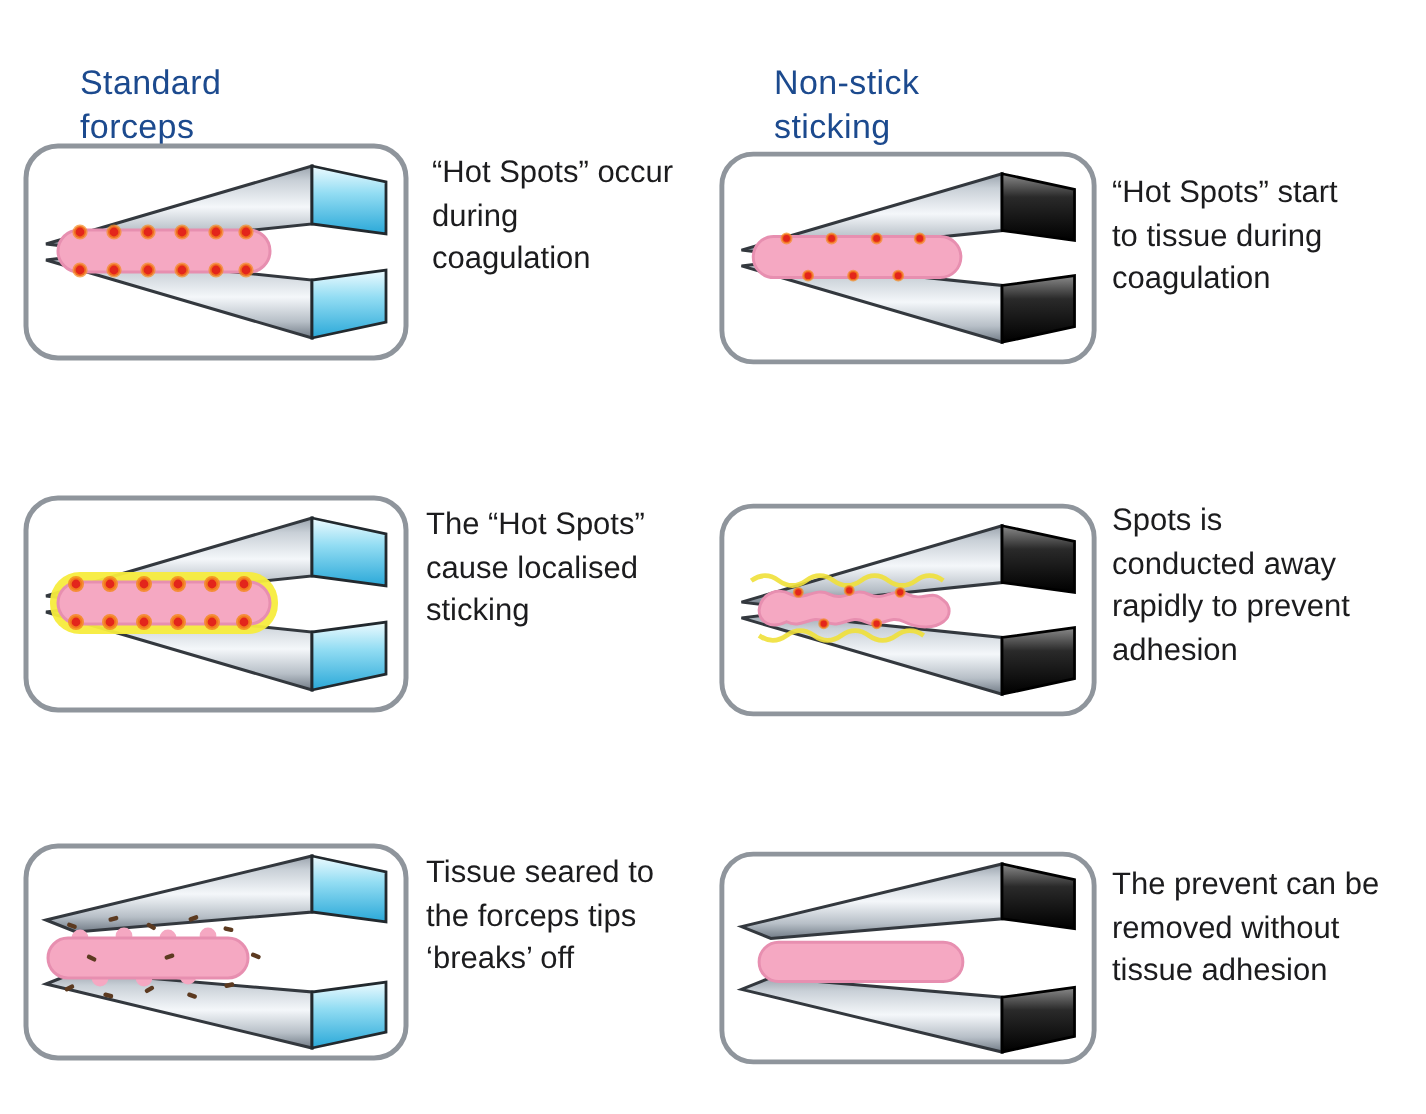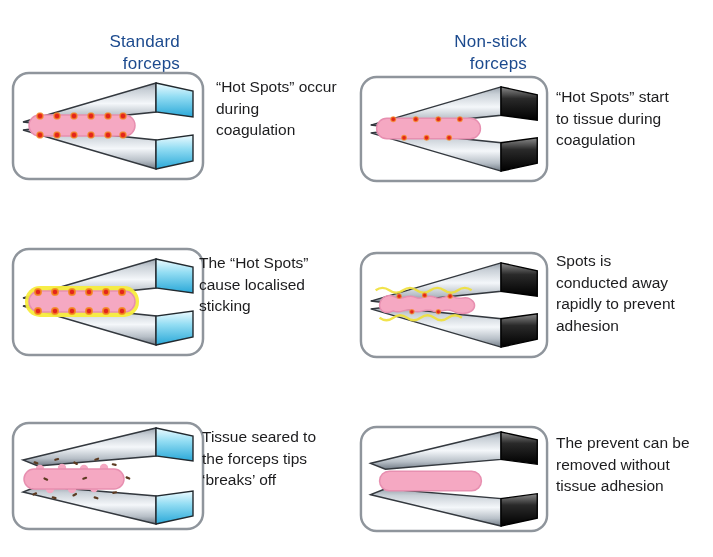--- a/index.html
+++ b/index.html
@@ -1,21 +1,21 @@
 <!DOCTYPE html>
 <html><head>
 <meta charset="utf-8">
 <style>
   html,body{margin:0;padding:0;}
   body{
     width:713px;height:557px;position:relative;background:#ffffff;
     font-family:"Liberation Sans", sans-serif;overflow:hidden;
   }
   .header{
-    position:absolute;width:140px;text-align:right;
+    position:absolute;width:140px;text-align:left;
     font-size:17px;line-height:22px;color:#1c4a8e;
     white-space:pre-line;letter-spacing:.2px;
   }
   .caption{
     position:absolute;font-size:15.5px;line-height:21.5px;color:#1c1c1e;
     white-space:pre-line;
   }
   .panel{position:absolute;}
 </style>
 </head>
@@ -39,21 +39,21 @@
       <stop offset="0" stop-color="#8a8a8a"></stop>
       <stop offset="0.35" stop-color="#2a2a2a"></stop>
       <stop offset="1" stop-color="#000000"></stop>
     </linearGradient>
   </defs>
 </svg>
 
 <div class="header" style="left:40px;top:31px">Standard
 forceps</div>
 <div class="header" style="left:387px;top:31px">Non-stick
-forceps</div>
+sticking</div>
 
 <svg class="panel" style="left:10px;top:70px" width="196" height="112" viewBox="0 0 196 112">
   <rect x="3" y="3" width="190" height="106" rx="16" fill="#ffffff" stroke="#8f959c" stroke-width="2.5"></rect>
   <polygon points="13,52 146,13 146,42 30,54" fill="url(#metal)" stroke="#33383e" stroke-width="1.5"></polygon>
   <polygon points="13,60 146,99 146,70 30,58" fill="url(#metal)" stroke="#33383e" stroke-width="1.5"></polygon>
   <polygon points="146,13 183,21 183,47 146,42" fill="url(#blueH)" stroke="#22292e" stroke-width="1.4"></polygon>
   <polygon points="146,99 183,91 183,65 146,70" fill="url(#blueH)" stroke="#22292e" stroke-width="1.4"></polygon>
   <rect x="19" y="45" width="106" height="21" rx="10.5" fill="#f5a8c2" stroke="#e78fb0" stroke-width="1.5"></rect>
   <g fill="#e3251c" stroke="#f58a1f" stroke-width="1.6" stroke-opacity="0.7">
     <circle cx="30" cy="46" r="3"></circle>
@@ -111,21 +111,21 @@
       <circle cx="96" cy="46" r="3.1"></circle>
       <circle cx="112" cy="46" r="3.1"></circle>
     <circle cx="28" cy="65" r="3.1"></circle>
       <circle cx="45" cy="65" r="3.1"></circle>
       <circle cx="62" cy="65" r="3.1"></circle>
     <circle cx="79" cy="65" r="3.1"></circle>
       <circle cx="96" cy="65" r="3.1"></circle>
       <circle cx="112" cy="65" r="3.1"></circle>
   </g>
 </svg>
-<div class="caption" style="left:199px;top:252px;width:132px">The “Hot Spots”
+<div class="caption" style="left:213px;top:252px;width:132px">The “Hot Spots”
 cause localised
 sticking</div>
 
 <svg class="panel" style="left:358px;top:250px" width="192" height="110" viewBox="0 0 196 112">
   <rect x="3" y="3" width="190" height="106" rx="16" fill="#ffffff" stroke="#8f959c" stroke-width="2.5"></rect>
   <polygon points="13,52 146,13 146,42 30,54" fill="url(#metal)" stroke="#33383e" stroke-width="1.5"></polygon>
   <polygon points="13,60 146,99 146,70 30,58" fill="url(#metal)" stroke="#33383e" stroke-width="1.5"></polygon>
   <polygon points="146,13 183,21 183,47 146,42" fill="url(#blackH)" stroke="#000000" stroke-width="1.4"></polygon>
   <polygon points="146,99 183,91 183,65 146,70" fill="url(#blackH)" stroke="#000000" stroke-width="1.4"></polygon>
   <path d="M 18 41 q 7 -5 14 0 t 14 0 t 14 0 t 14 0 t 14 0 t 14 0 t 14 0" fill="none" stroke="#f0e038" stroke-width="2.4" opacity="0.9"></path>
@@ -171,21 +171,21 @@
     <rect x="22" y="74" width="5" height="2.2" rx="1" transform="rotate(-25 22 74)"></rect>
     <rect x="42" y="76" width="5" height="2.2" rx="1" transform="rotate(15 42 76)"></rect>
     <rect x="62" y="75" width="5" height="2.2" rx="1" transform="rotate(-30 62 75)"></rect>
     <rect x="84" y="76" width="5" height="2.2" rx="1" transform="rotate(18 84 76)"></rect>
     <rect x="102" y="72" width="5" height="2.2" rx="1" transform="rotate(-12 102 72)"></rect>
     <rect x="34" y="57" width="5" height="2.2" rx="1" transform="rotate(25 34 57)"></rect>
     <rect x="72" y="58" width="5" height="2.2" rx="1" transform="rotate(-18 72 58)"></rect>
     <rect x="116" y="56" width="5" height="2.2" rx="1" transform="rotate(22 116 56)"></rect>
   </g>
 </svg>
-<div class="caption" style="left:202px;top:426px;width:132px">Tissue seared to
+<div class="caption" style="left:213px;top:426px;width:132px">Tissue seared to
 the forceps tips
 ‘breaks’ off</div>
 
 <svg class="panel" style="left:358px;top:424px" width="192" height="110" viewBox="0 0 196 112">
   <rect x="3" y="3" width="190" height="106" rx="16" fill="#ffffff" stroke="#8f959c" stroke-width="2.5"></rect>
   <polygon points="13,40 146,8 146,36 28,46" fill="url(#metal)" stroke="#33383e" stroke-width="1.5"></polygon>
   <polygon points="13,72 146,104 146,76 28,66" fill="url(#metal)" stroke="#33383e" stroke-width="1.5"></polygon>
   <polygon points="146,8 183,16 183,41 146,36" fill="url(#blackH)" stroke="#000000" stroke-width="1.4"></polygon>
   <polygon points="146,104 183,96 183,71 146,76" fill="url(#blackH)" stroke="#000000" stroke-width="1.4"></polygon>
   <rect x="22" y="48" width="104" height="20" rx="10" fill="#f5a8c2" stroke="#e78fb0" stroke-width="1.5"></rect>

